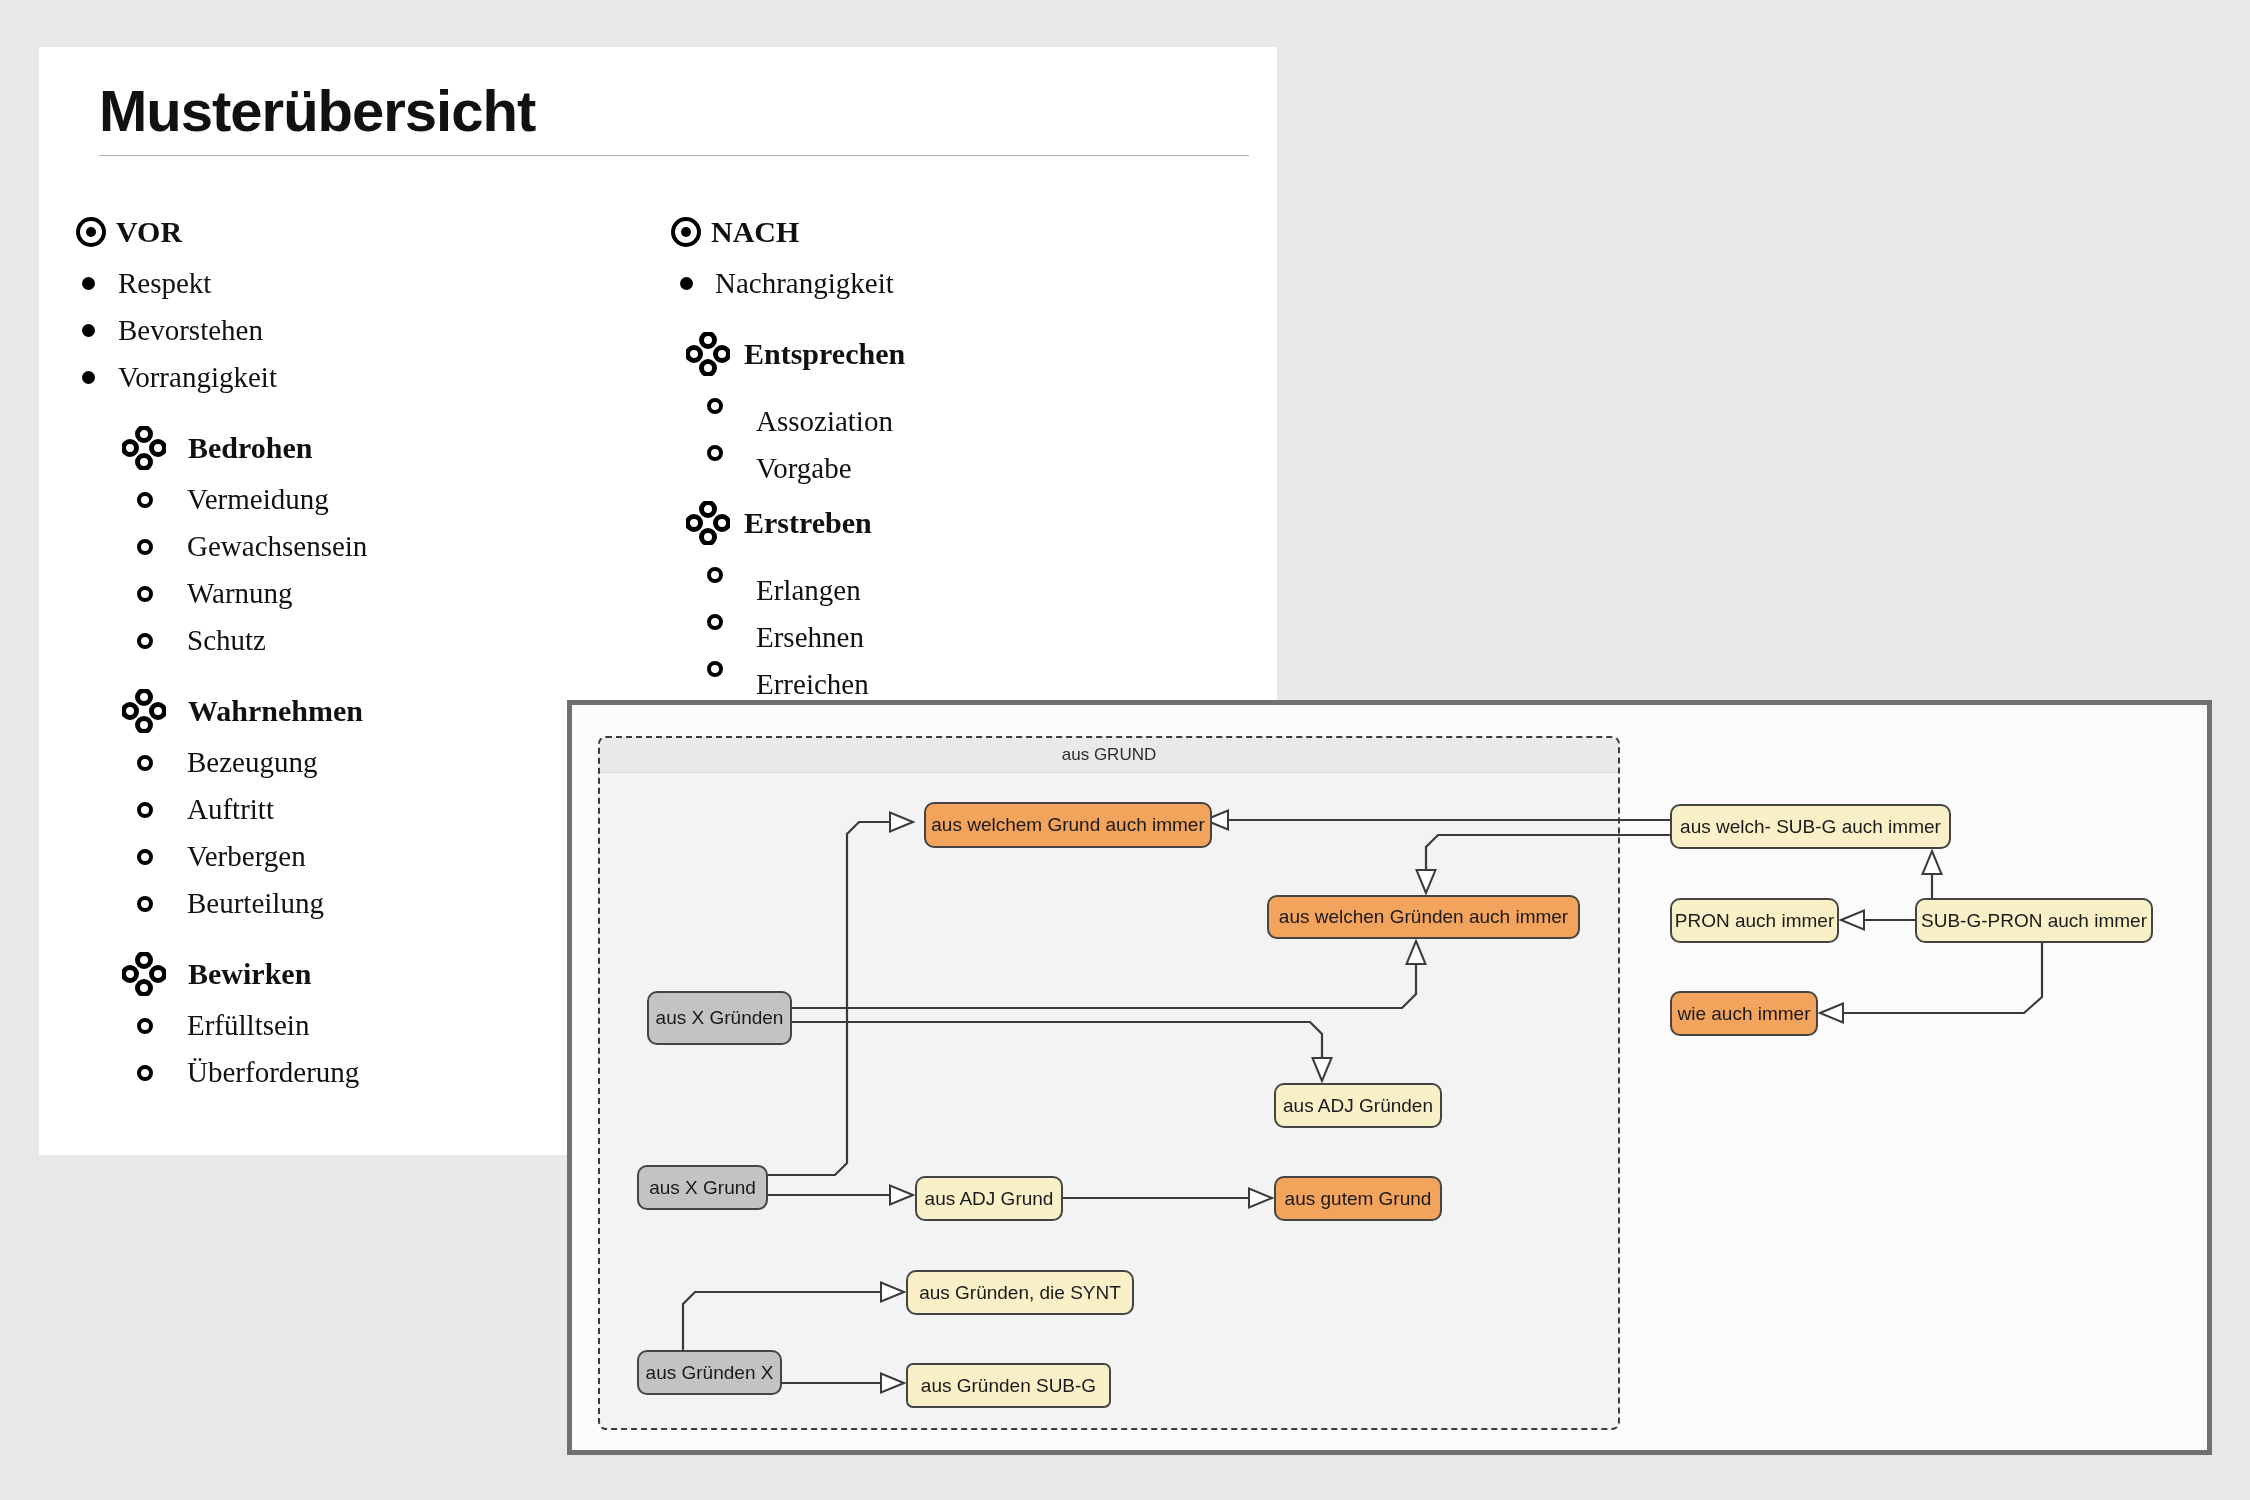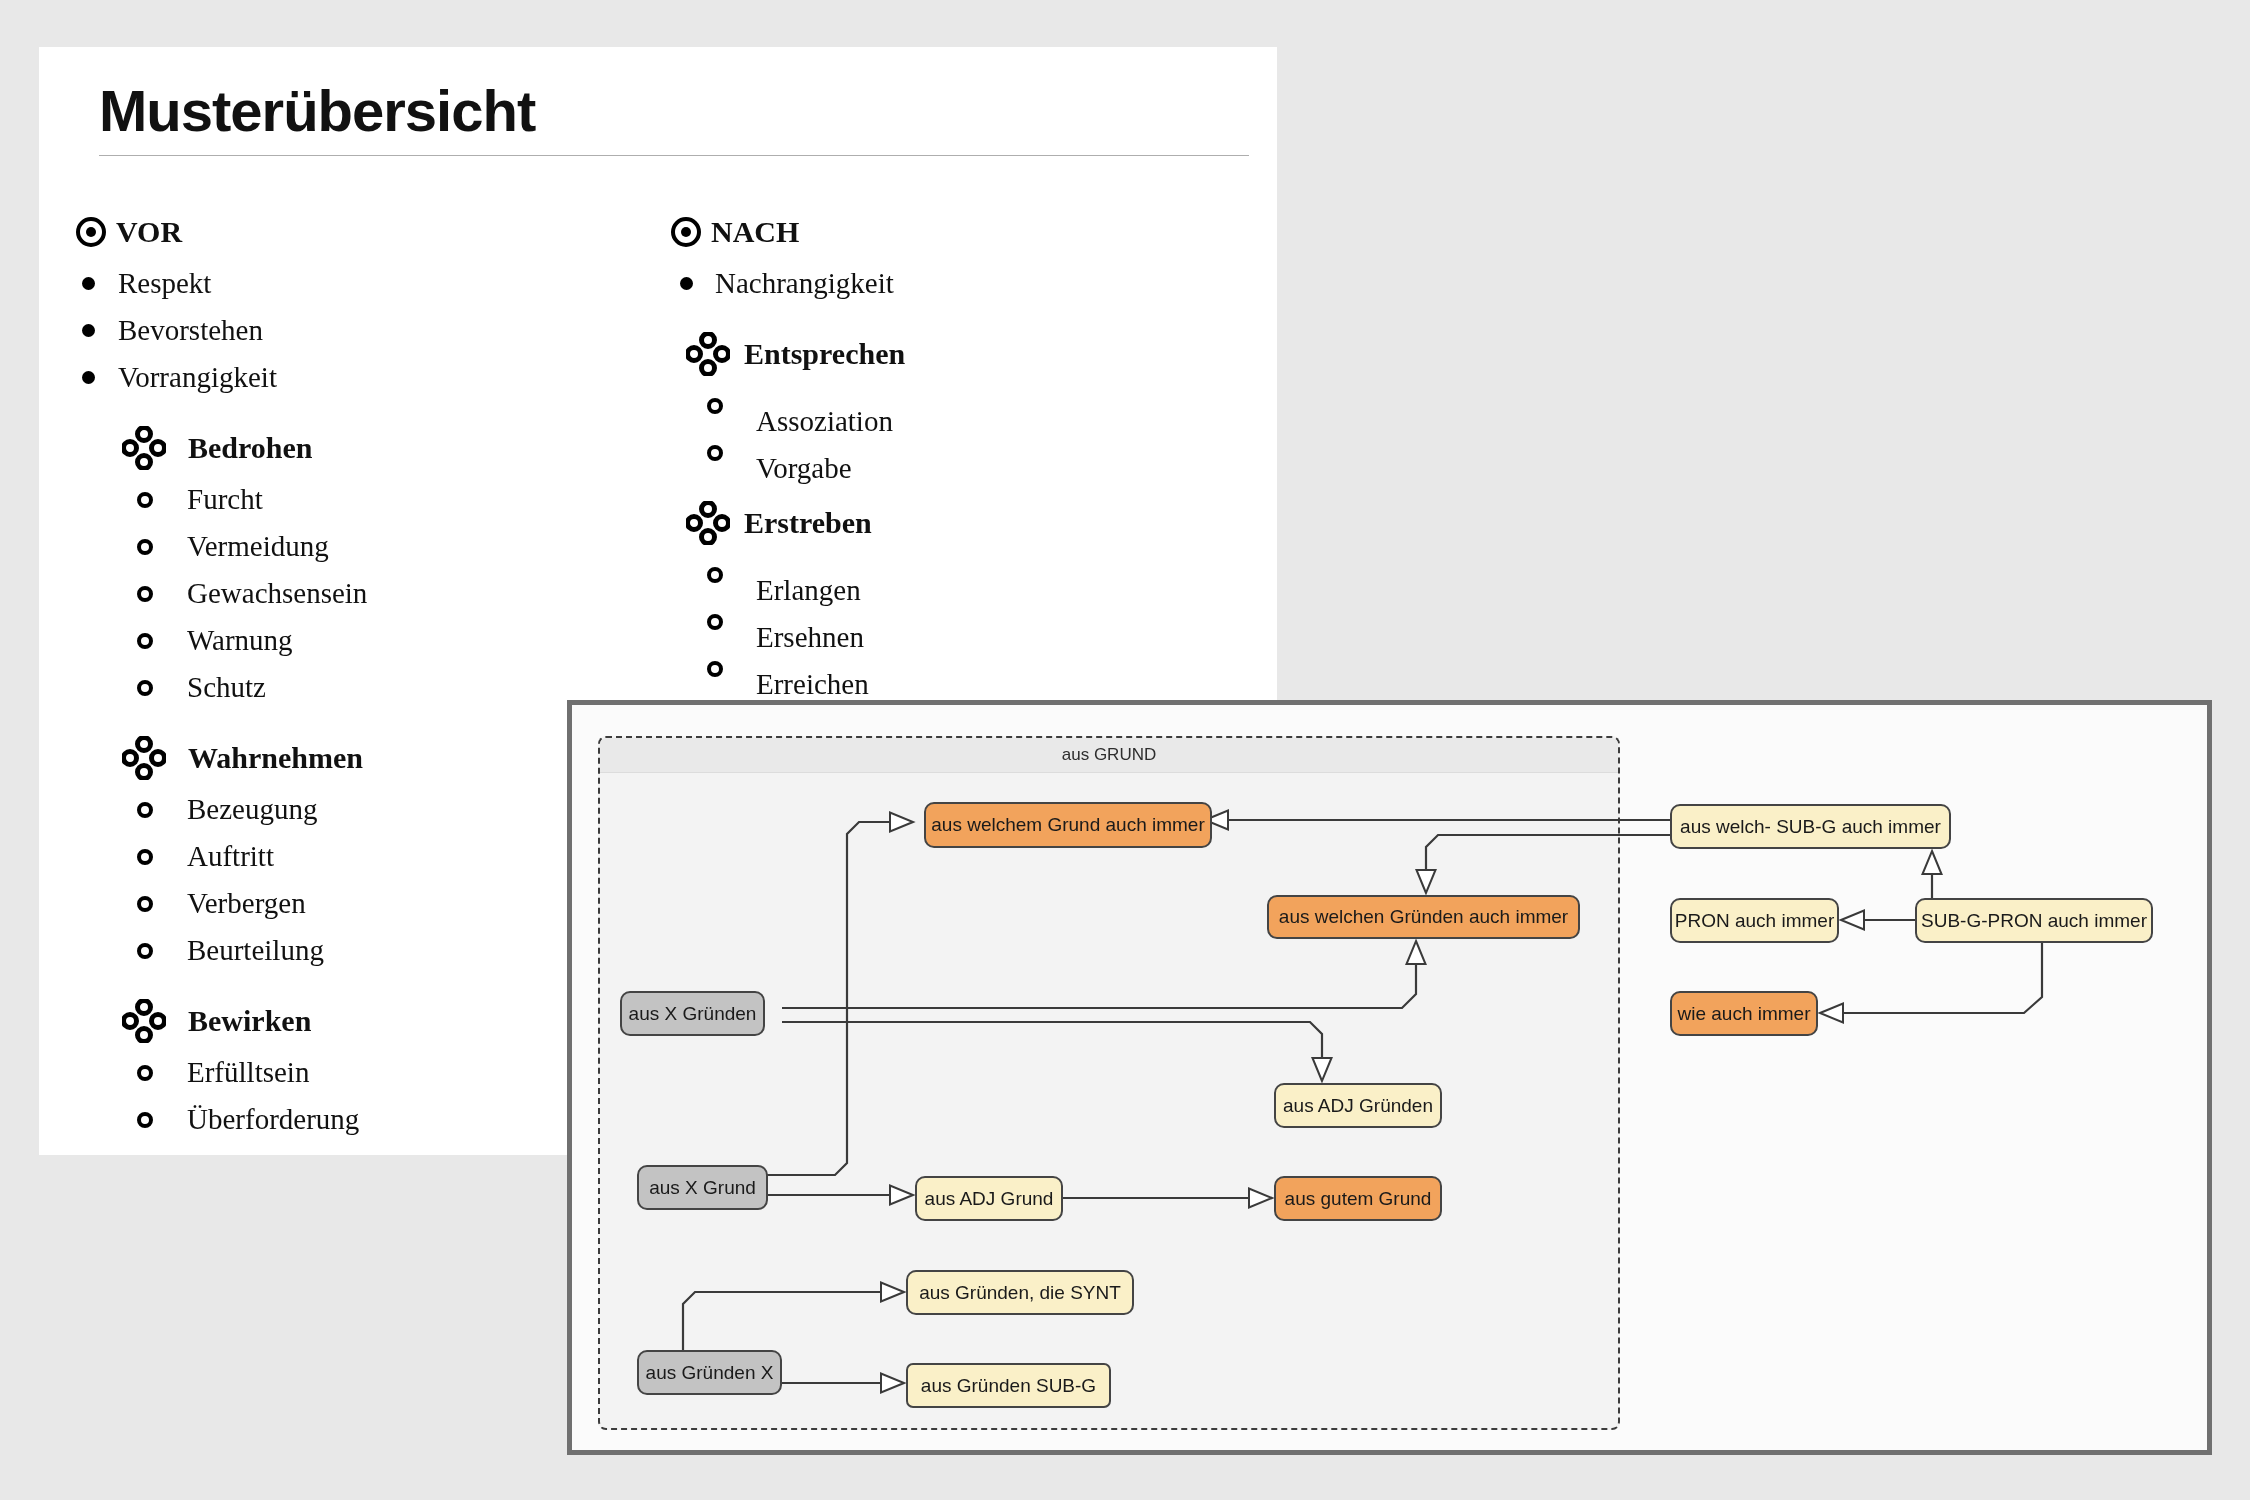--- a/index.html
+++ b/index.html
@@ -111,24 +111,20 @@
             <circle cx="22" cy="8" r="6.5" fill="#fff" stroke="#000" stroke-width="5"></circle>
             <circle cx="8" cy="22" r="6.5" fill="#fff" stroke="#000" stroke-width="5"></circle>
             <circle cx="36" cy="22" r="6.5" fill="#fff" stroke="#000" stroke-width="5"></circle>
             <circle cx="22" cy="36" r="6.5" fill="#fff" stroke="#000" stroke-width="5"></circle>
           </svg>
         </span>
         <span class="sec-label">Bedrohen</span>
       </div>
       <div class="item lvl2">
         <span class="bullet ring"></span>
-        <span class="item-label">Furcht</span>
-      </div>
-      <div class="item lvl2">
-        <span class="bullet ring"></span>
         <span class="item-label">Vermeidung</span>
       </div>
       <div class="item lvl2">
         <span class="bullet ring"></span>
         <span class="item-label">Gewachsensein</span>
       </div>
       <div class="item lvl2">
         <span class="bullet ring"></span>
         <span class="item-label">Warnung</span>
       </div>
@@ -295,21 +291,21 @@
         <polyline points="1470,238 1470,292 1452,308 1271,308" fill="none" stroke="#3a3a3a" stroke-width="2.2"></polyline>
         <polygon points="1248,308 1271,298.5 1271,317.5" fill="#ffffff" stroke="#3a3a3a" stroke-width="2"></polygon>
       </g>
     </svg>
   <div id="nodes-layer">
       <div class="node orange" style="left: 352px; top: 97px; width: 288px; height: 46px;">aus welchem Grund auch immer</div>
       <div class="node yellow" style="left: 1098px; top: 99px; width: 281px; height: 45px;">aus welch- SUB-G auch immer</div>
       <div class="node orange" style="left: 695px; top: 190px; width: 313px; height: 44px;">aus welchen Gründen auch immer</div>
       <div class="node yellow" style="left: 1098px; top: 193px; width: 169px; height: 45px;">PRON auch immer</div>
       <div class="node yellow" style="left: 1343px; top: 193px; width: 238px; height: 45px;">SUB-G-PRON auch immer</div>
-      <div class="node gray" style="left: 48px; top: 286px; width: 145px; height: 45px;">aus X Gründen</div>
+      <div class="node gray" style="left: 75px; top: 286px; width: 145px; height: 54px;">aus X Gründen</div>
       <div class="node orange" style="left: 1098px; top: 286px; width: 148px; height: 45px;">wie auch immer</div>
       <div class="node yellow" style="left: 702px; top: 378px; width: 168px; height: 45px;">aus ADJ Gründen</div>
       <div class="node gray" style="left: 65px; top: 460px; width: 131px; height: 45px;">aus X Grund</div>
       <div class="node yellow" style="left: 343px; top: 471px; width: 148px; height: 45px;">aus ADJ Grund</div>
       <div class="node orange" style="left: 702px; top: 471px; width: 168px; height: 45px;">aus gutem Grund</div>
       <div class="node yellow" style="left: 334px; top: 565px; width: 228px; height: 45px;">aus Gründen, die SYNT</div>
       <div class="node gray" style="left: 65px; top: 645px; width: 145px; height: 45px;">aus Gründen X</div>
       <div class="node yellow" style="left: 334px; top: 658px; width: 205px; height: 45px; border-radius: 7px;">aus Gründen SUB-G</div>
     </div>
 </div>

